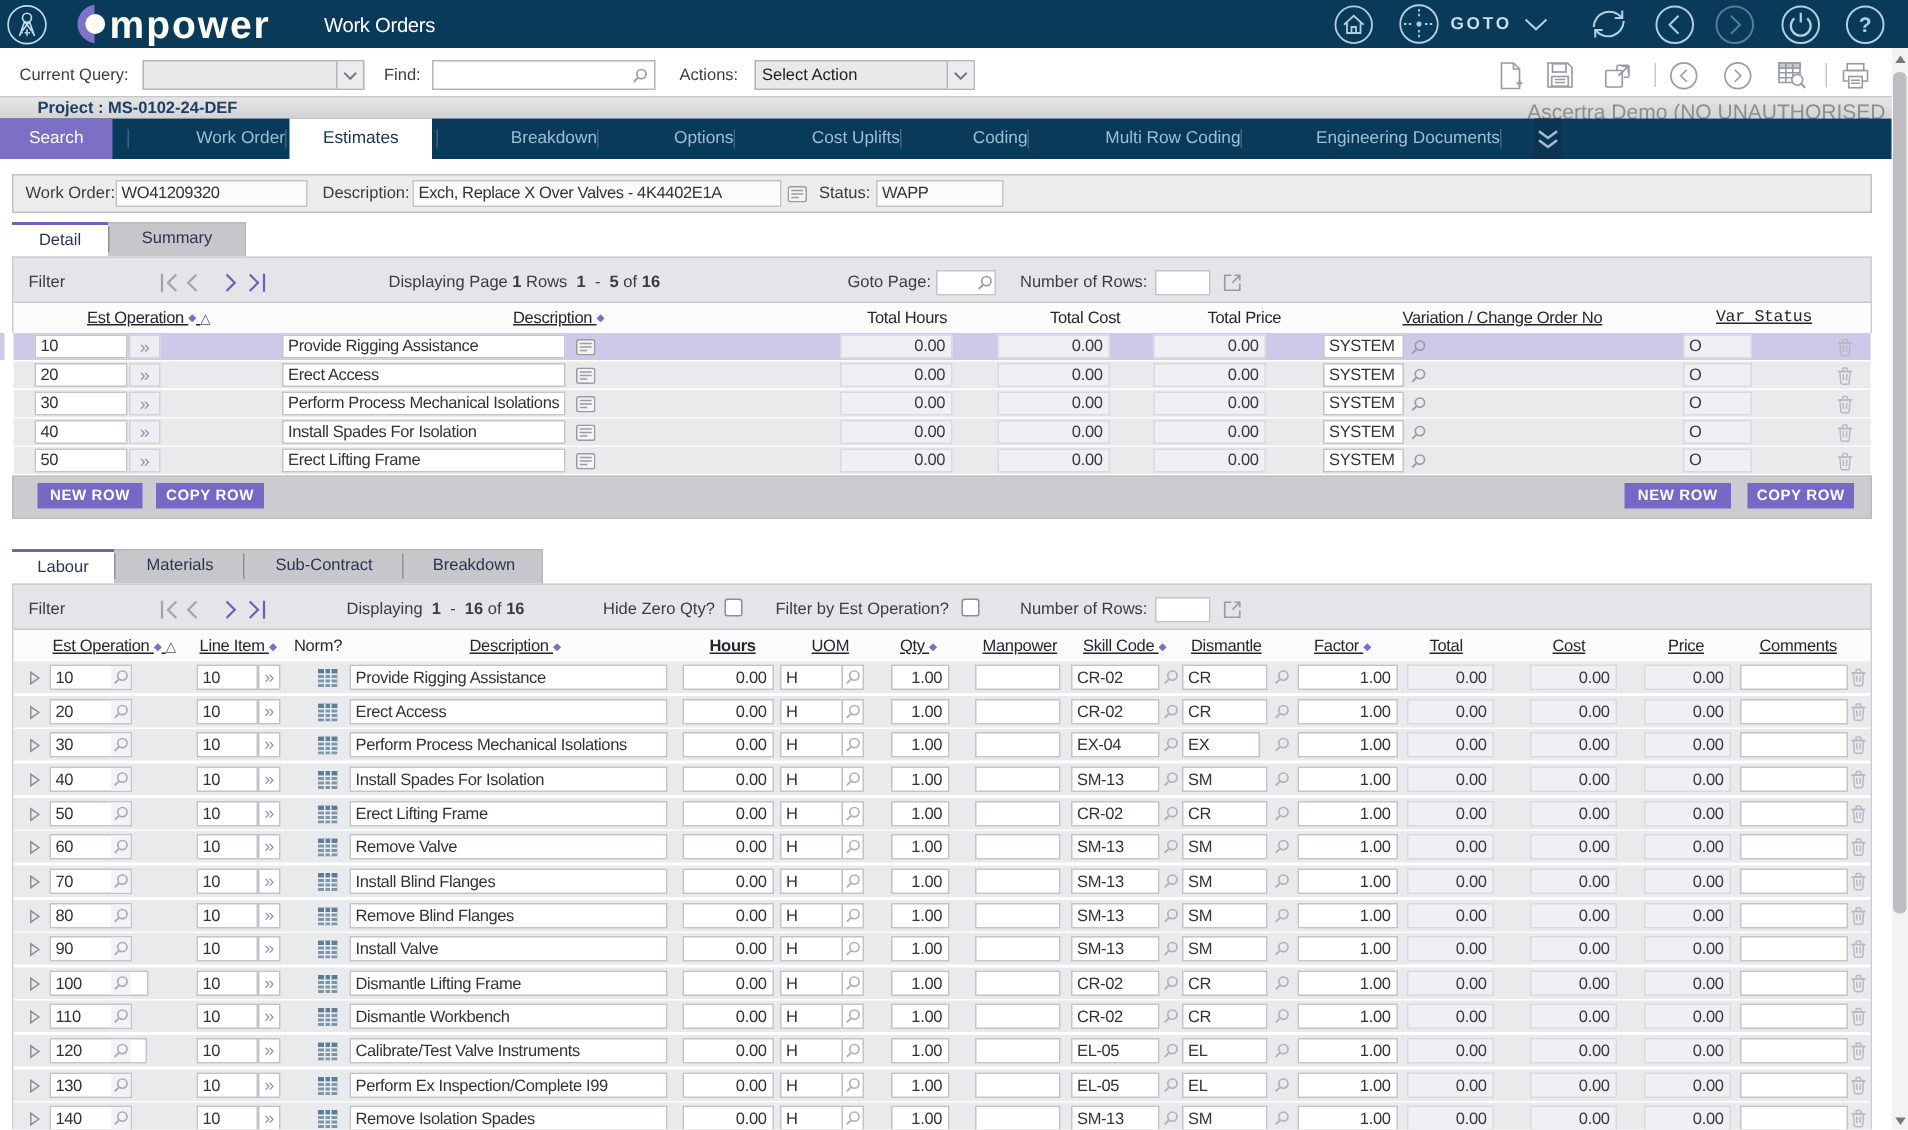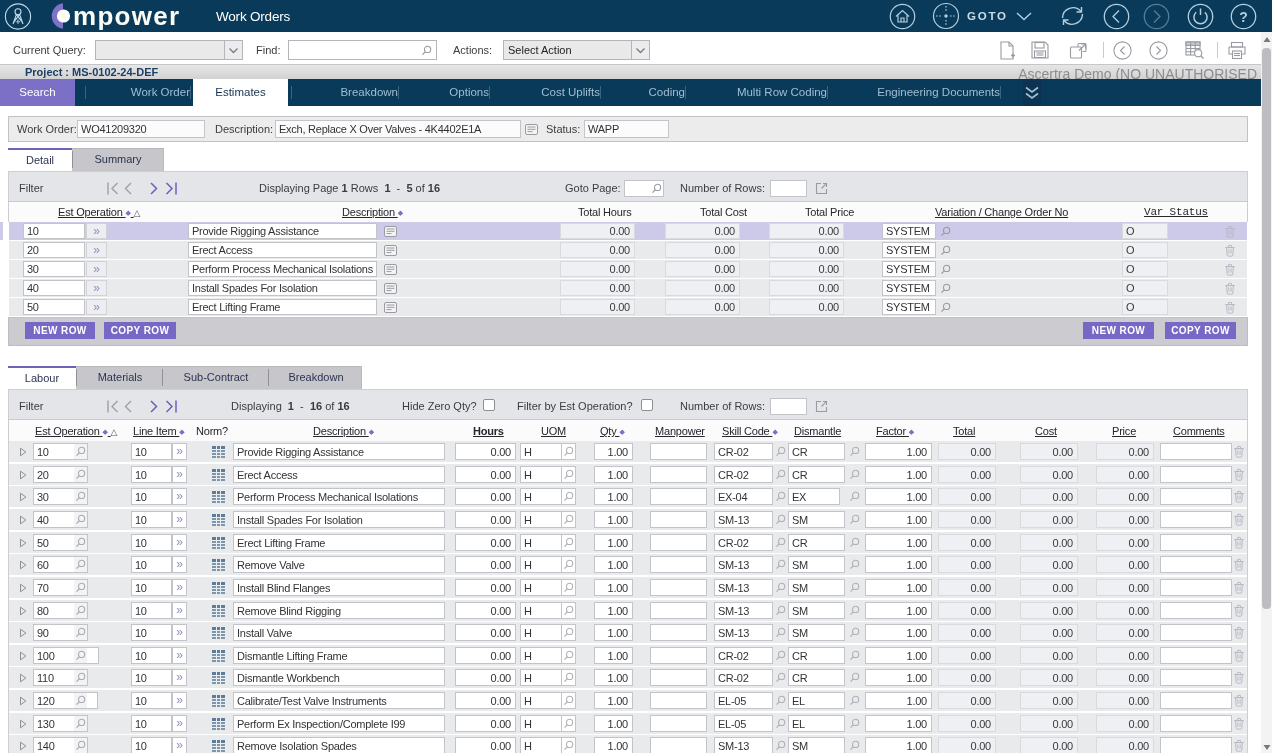--- a/index.html
+++ b/index.html
@@ -820,21 +820,21 @@
       <rect x="0" y="0" width="13" height="12" fill="#7e95aa"></rect>
       <rect x="0" y="0" width="13" height="3" fill="#5e7c98"></rect>
       <g stroke="#e9eef2" stroke-width="1">
         <line x1="0" y1="3.5" x2="13" y2="3.5"></line>
         <line x1="0" y1="6.5" x2="13" y2="6.5"></line>
         <line x1="0" y1="9.5" x2="13" y2="9.5"></line>
         <line x1="4.5" y1="0" x2="4.5" y2="12"></line>
         <line x1="8.5" y1="0" x2="8.5" y2="12"></line>
       </g>
     </svg></div>
-<div class="in" style="left:233px;top:602px;width:212px;height:17px;line-height:16px;">Remove Blind Rigging</div>
+<div class="in" style="left:233px;top:602px;width:212px;height:17px;line-height:16px;">Remove Blind Flanges</div>
 <div class="in num" style="left:455px;top:602px;width:61px;height:17px;line-height:16px;">0.00</div>
 <div class="in" style="left:520px;top:602px;width:42px;height:17px;line-height:16px;">H</div>
 <div class="in" style="left:561px;top:602px;width:15px;height:17px;background:#fff;"></div>
 <div class="icon" style="left:563px;top:605px;"><svg width="11" height="11" viewBox="0 0 11 11">
       <circle cx="6.6" cy="4.4" r="3.1" fill="none" stroke="#b0b0b8" stroke-width="1.1"></circle>
       <line x1="4.2" y1="6.9" x2="1.5" y2="9.6" stroke="#b0b0b8" stroke-width="1.3"></line>
     </svg></div>
 <div class="in num" style="left:594px;top:602px;width:39px;height:17px;line-height:16px;">1.00</div>
 <div class="in" style="left:650px;top:602px;width:57px;height:17px;line-height:16px;"></div>
 <div class="in" style="left:714px;top:602px;width:59px;height:17px;line-height:16px;">SM-13</div>

